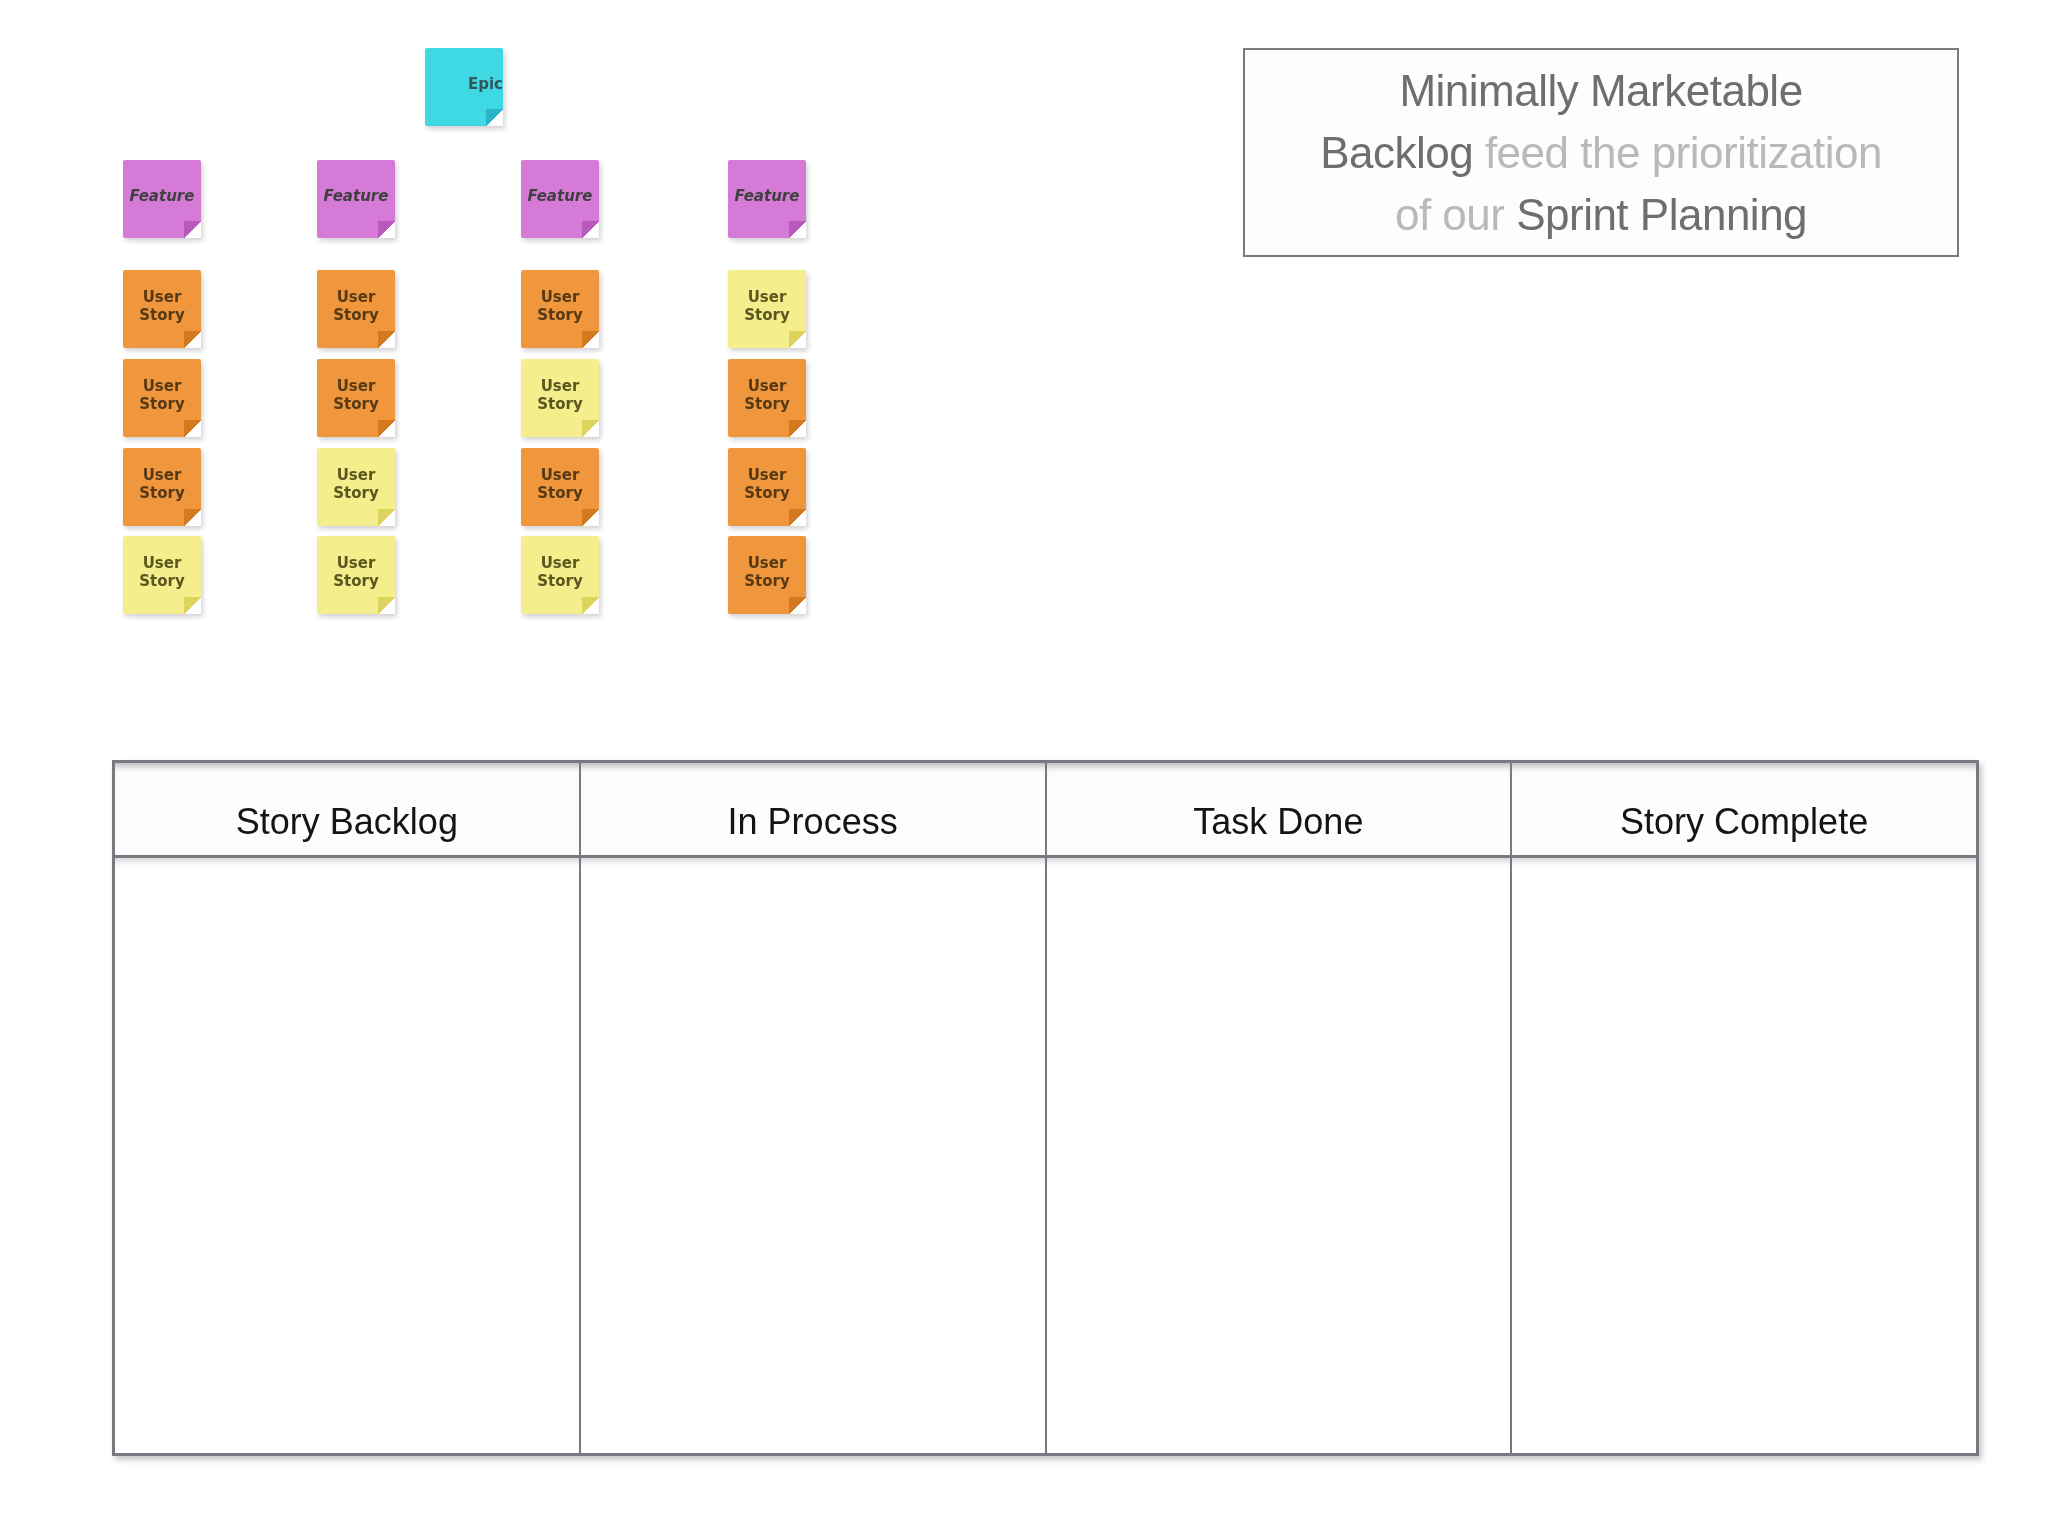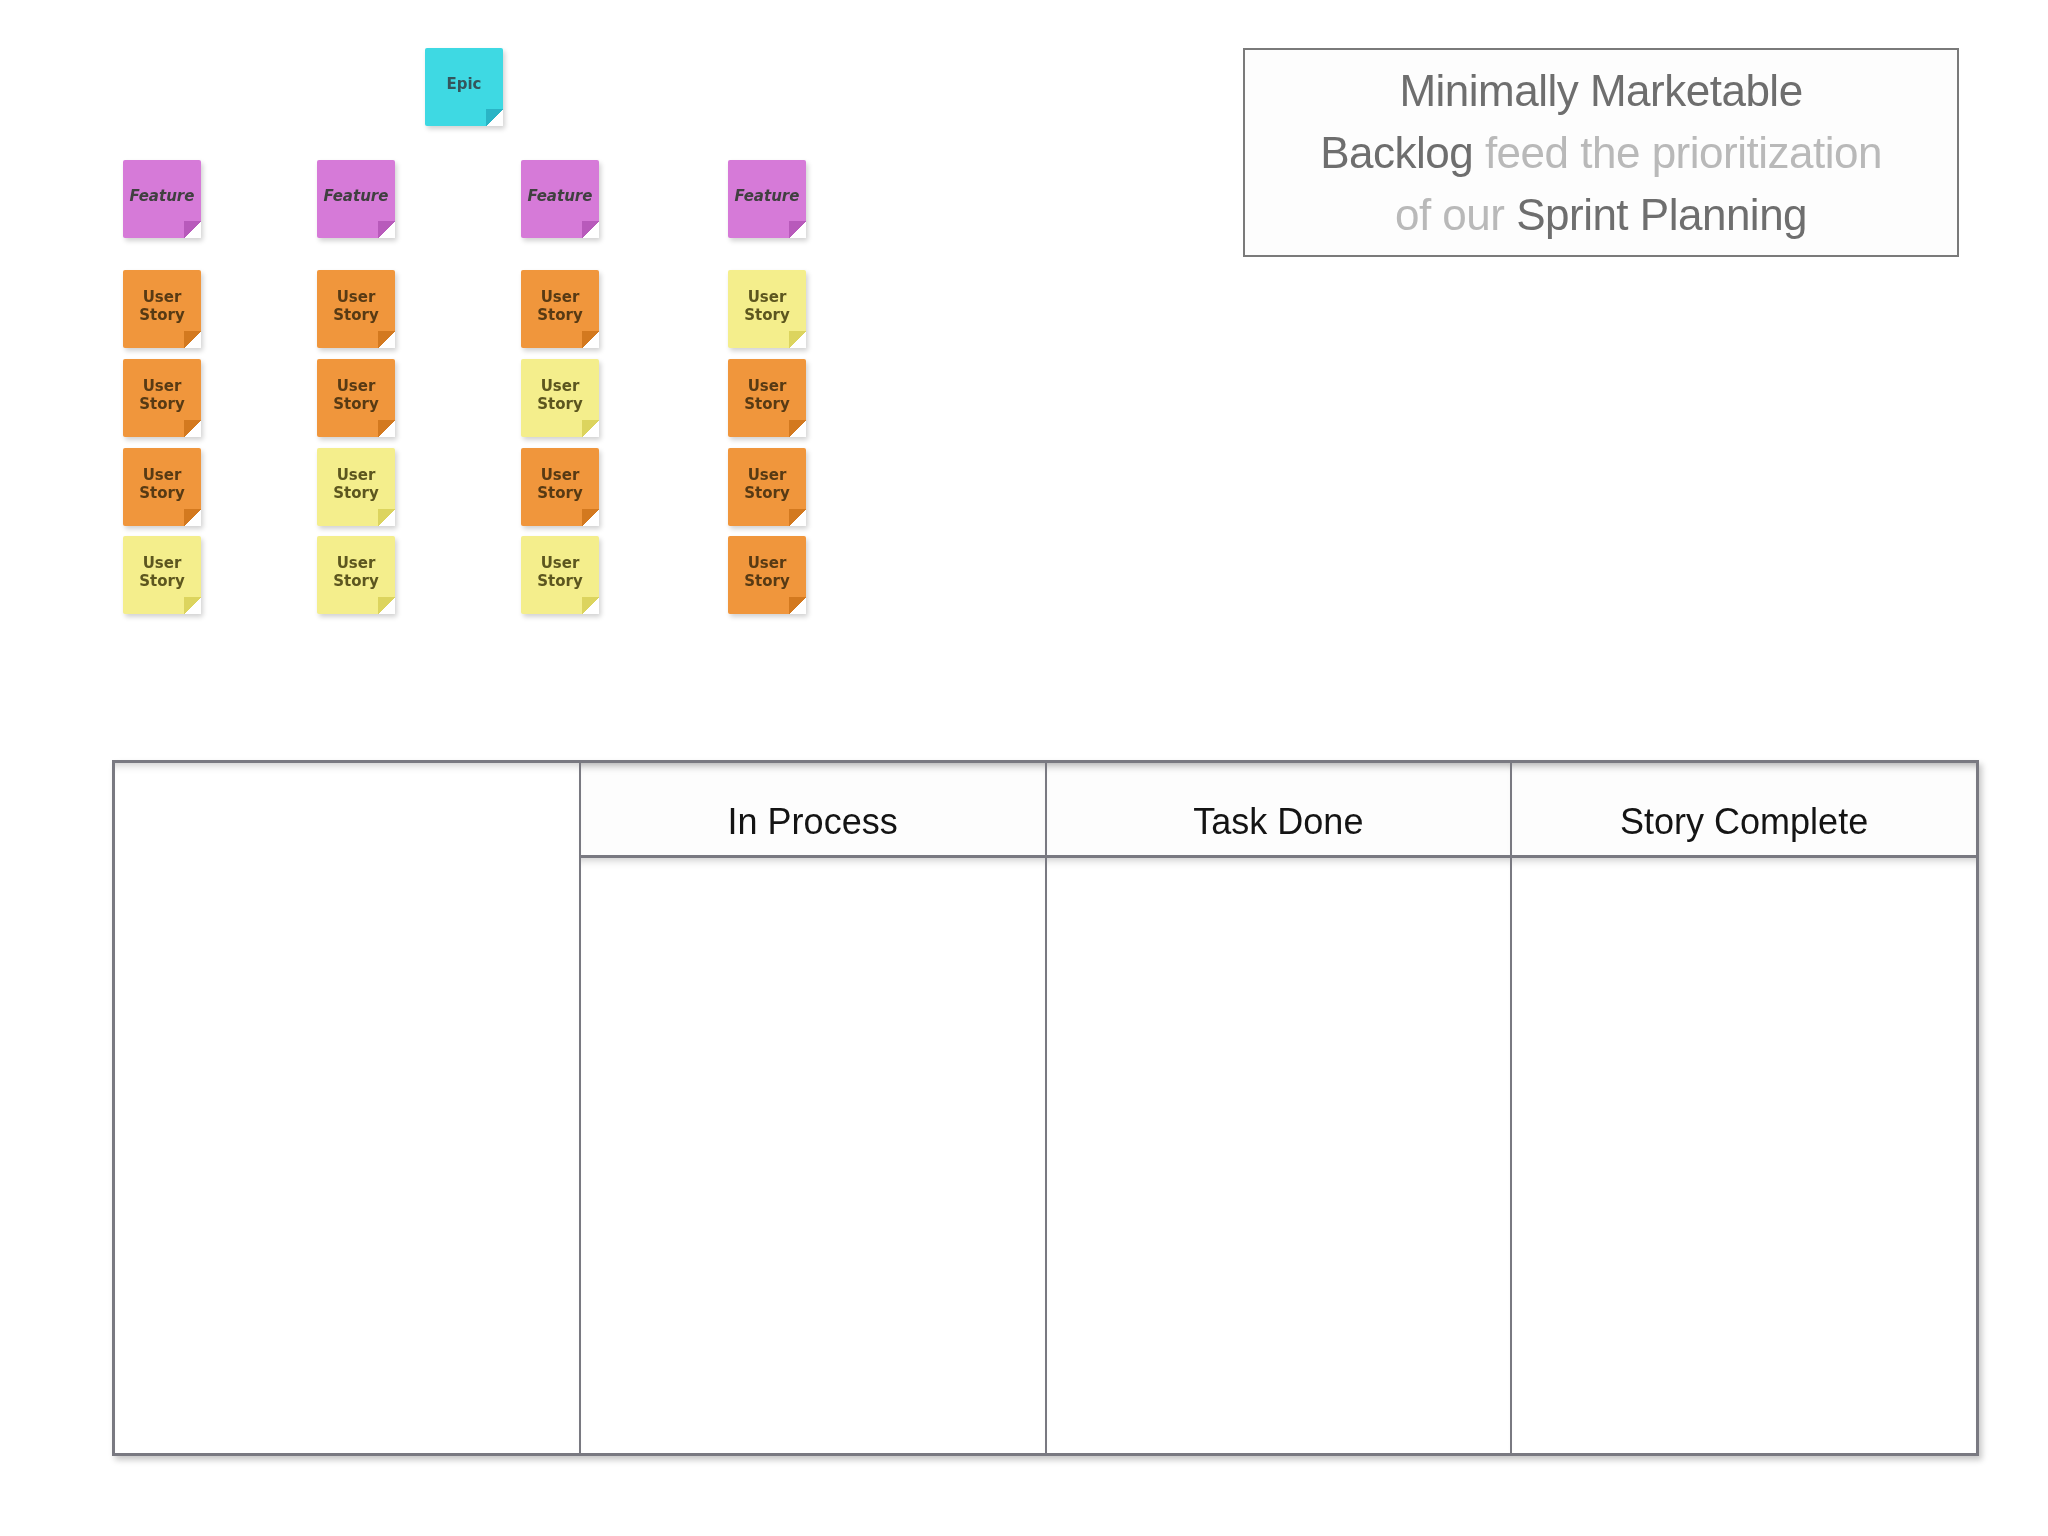--- a/index.html
+++ b/index.html
@@ -15,21 +15,21 @@
     box-shadow:2px 3px 5px rgba(0,0,0,.18);
     display:flex;align-items:center;justify-content:center;text-align:center;
     font-family:"DejaVu Sans",sans-serif;font-weight:bold;font-size:15px;line-height:18px;
     color:#4c4134;
   }
   .note .lbl{position:relative;z-index:2;padding-bottom:6px;}
   .note::after{ 
     content:"";position:absolute;right:0;bottom:0;width:17px;height:17px;z-index:1;
     background:linear-gradient(to top left,#ffffff 0 48%,var(--fold) 50% 100%);
   }
-  .note.cyan  {background:#3ed9e3;--fold:#2ab4c5;color:#35555c;}
+  .note.cyan  {background:#3ed9e3;--fold:#2ab4c5;color:#35555c;justify-content:flex-end;}
   .note.purple{background:#d67ad8;--fold:#b85abb;color:#404040;font-style:italic;}
   .note.orange{background:#f0963c;--fold:#d3791f;color:#573a14;}
   .note.yellow{background:#f4ee8c;--fold:#dcd45e;color:#5c561f;}
 
   
   .title-box{
     position:absolute;left:1243px;top:48px;width:712px;height:205px;
     border:2px solid #7a7a7a;background:#fdfdfd;
     display:flex;flex-direction:column;justify-content:center;
     text-align:center;font-size:44px;line-height:62px;letter-spacing:-0.5px;
@@ -129,20 +129,23 @@
     </div>
 
   <div class="title-box">
       <div><span class="seg-dark" style="white-space: pre;">Minimally Marketable</span></div>
       <div><span class="seg-dark" style="white-space: pre;">Backlog </span><span class="seg-light" style="white-space: pre; text-align: right;">feed the prioritization</span></div>
       <div><span class="seg-light" style="white-space: pre;">of our </span><span class="seg-dark" style="white-space: pre;">Sprint Planning</span></div>
     </div>
 
   <div class="board">
     <div class="board-col">
+      <div class="board-header">
+        <span>Story Backlog</span>
+      </div>
       <div class="board-body"></div>
     </div>
     <div class="board-col">
       <div class="board-header">
         <span>In Process</span>
       </div>
       <div class="board-body"></div>
     </div>
     <div class="board-col">
       <div class="board-header">

